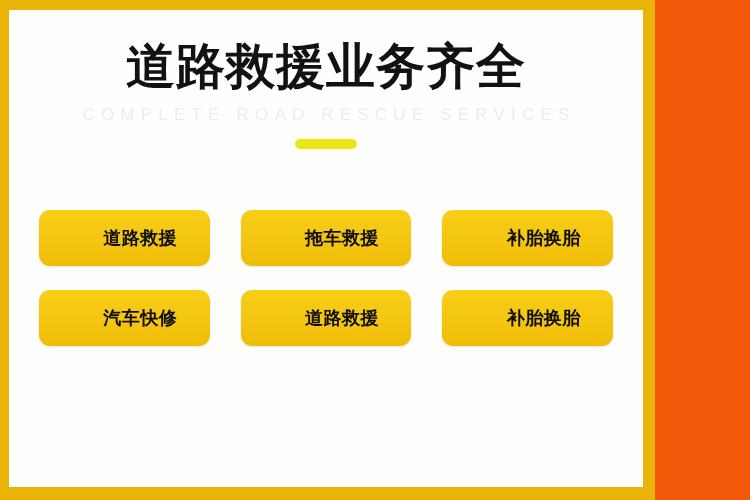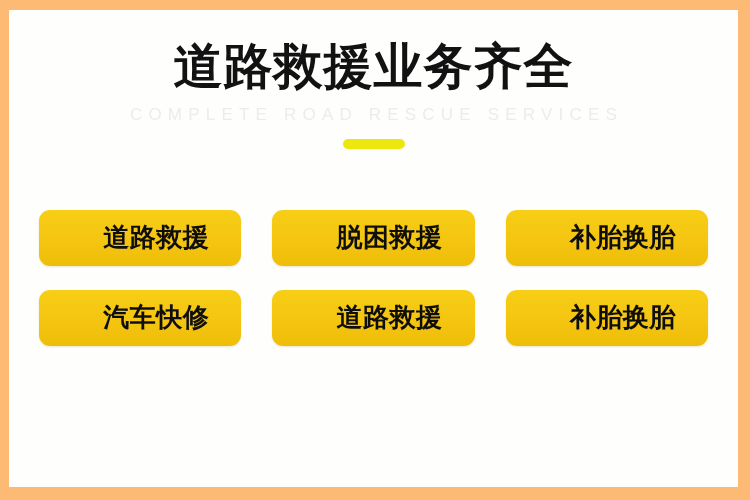--- a/index.html
+++ b/index.html
@@ -10,24 +10,24 @@
     width: 750px;
     height: 500px;
     overflow: hidden;
     font-family: "Liberation Sans", "DejaVu Sans", sans-serif;
     background: #f4590a;
   }
 
   
   #poster {
     position: relative;
-    width: 750px;
+    width: 655px;
     height: 500px;
     box-sizing: border-box;
-    background: #fdba74;
+    background: #eab308;
     overflow: hidden;
   }
 
   
   #canvas {
     position: absolute;
     left: 9px;
     top: 10px;
     right: 12px;
     bottom: 13px;
@@ -100,22 +100,22 @@
     border-radius: 11px;
     display: flex;
     align-items: center;
     justify-content: center;
     box-shadow: 0 1px 2px rgba(150, 110, 0, 0.18);
     cursor: pointer;
     user-select: none;
   }
 
   .service-btn .label {
-    font-family: Liberation Serif, serif;
-    font-size: 26px;
+    font-family: Liberation Sans, sans-serif;
+    font-size: 18px;
     line-height: 30px;
     font-weight: 700;
     color: #0e0e0e;
     letter-spacing: 0.5px;
     white-space: nowrap;
     margin-left: 32px;
   }
 </style>
 </head>
 <body>
@@ -134,21 +134,21 @@
       </div>
     </div>
 
     <div id="service-grid">
 
       <div class="service-btn">
         <span class="label">道路救援</span>
       </div>
 
       <div class="service-btn">
-        <span class="label">脱困救援</span>
+        <span class="label">拖车救援</span>
       </div>
 
       <div class="service-btn">
         <span class="label">补胎换胎</span>
       </div>
 
       <div class="service-btn">
         <span class="label">汽车快修</span>
       </div>
 

